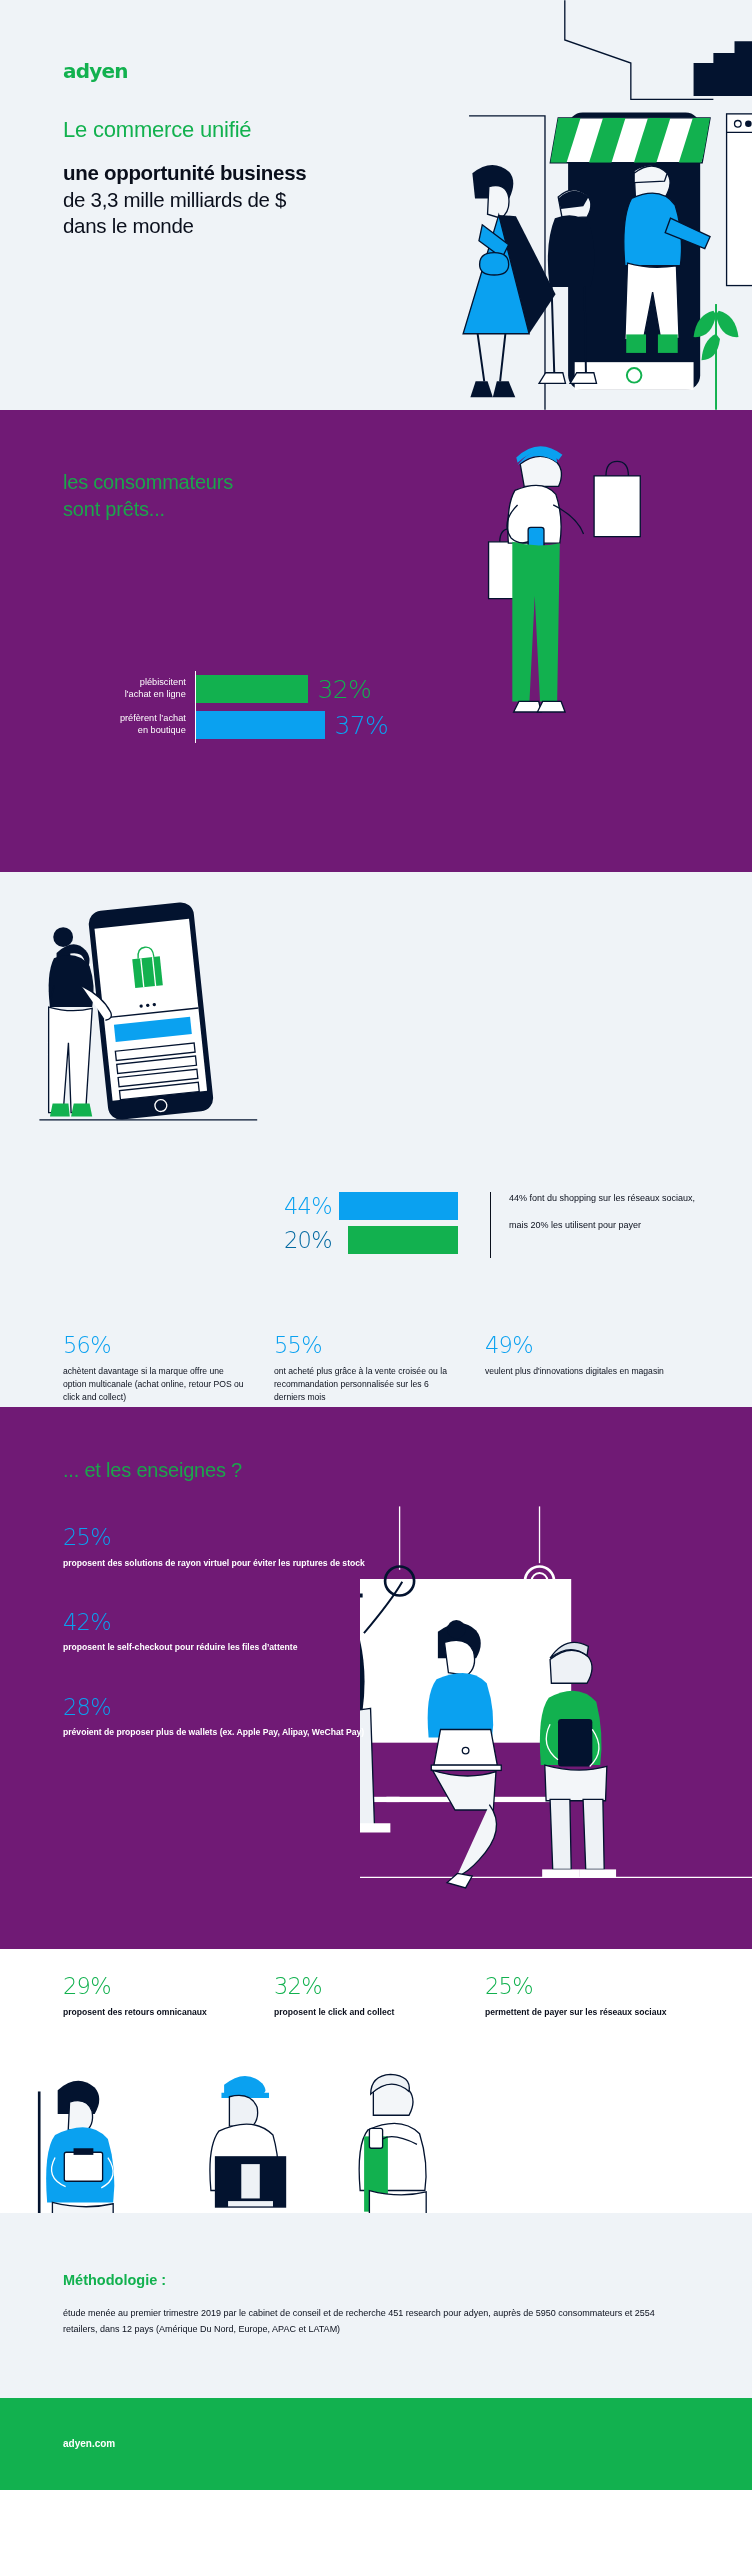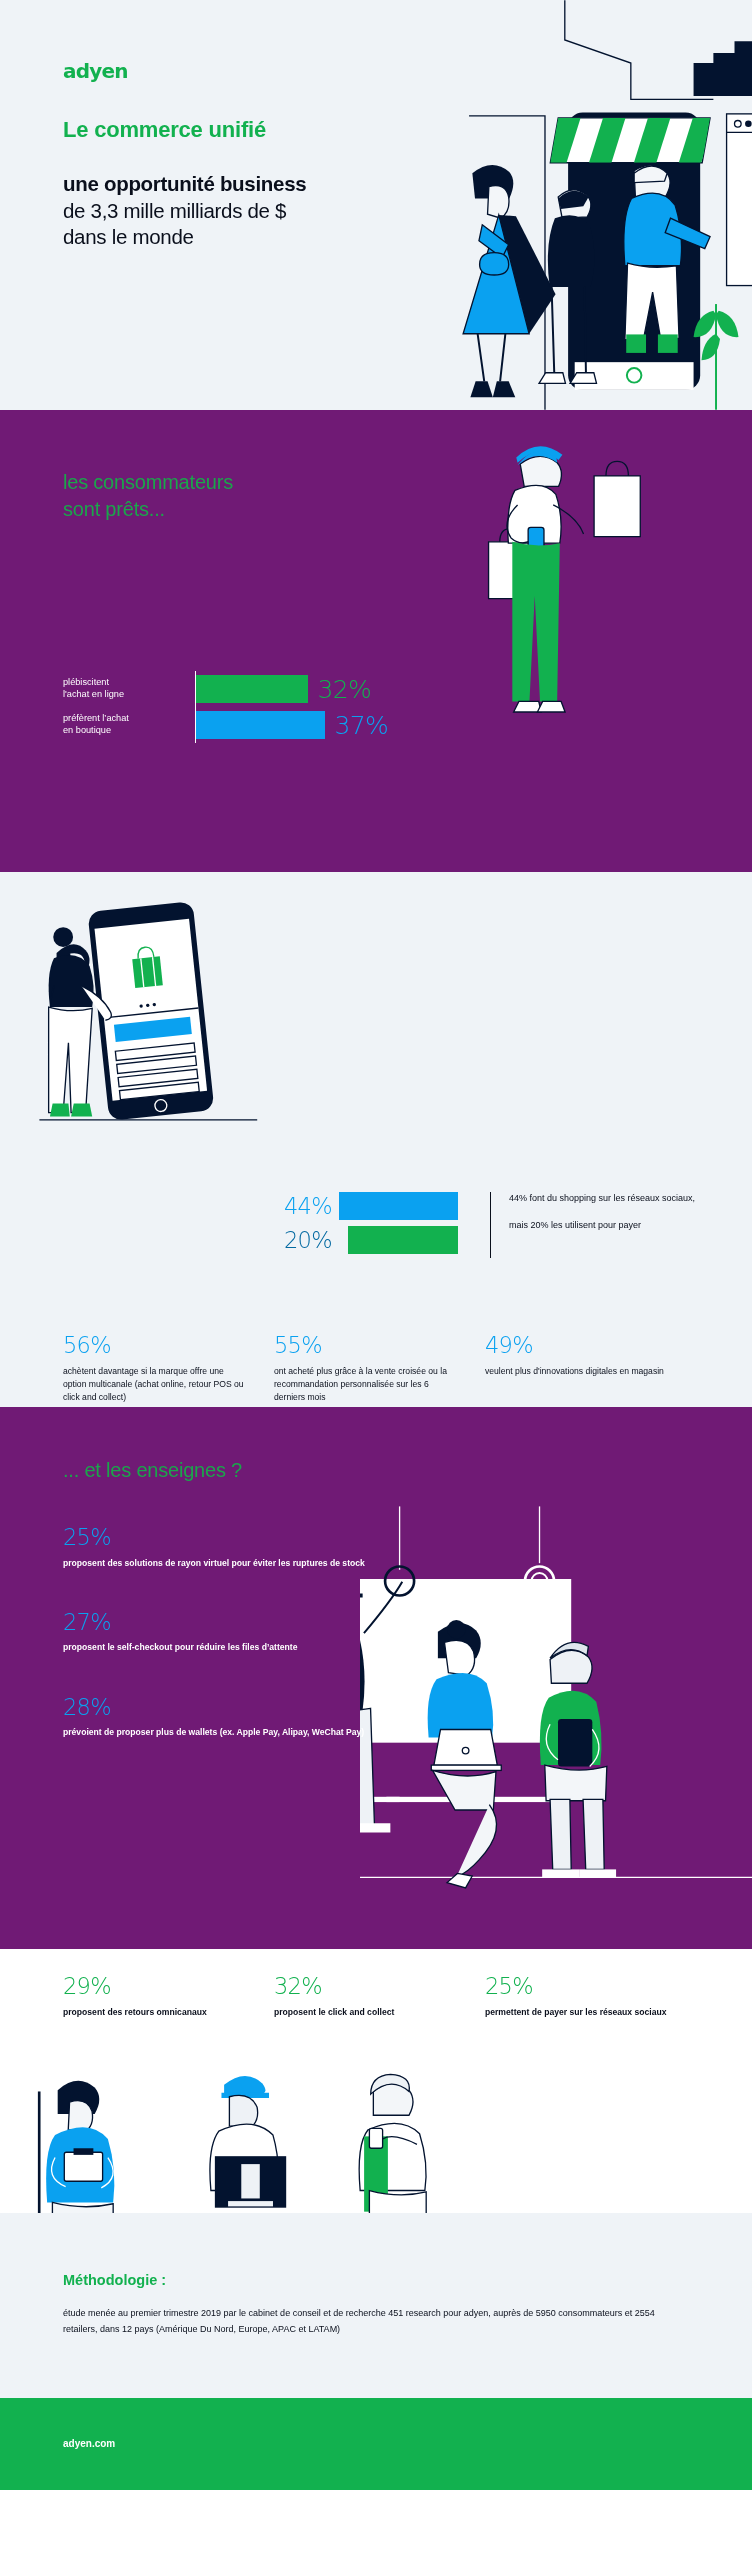--- a/index.html
+++ b/index.html
@@ -20,41 +20,41 @@
   .sec-green { background:#12b14f; }
 
   
   #hero { height:410px; }
   .hero-text { position:absolute; left:63px; top:59px; width:317px; z-index:5; }
   .logo {
     font-size:20px; font-weight:bold; color:#12b14f;
     letter-spacing:-0.8px; font-family:"DejaVu Sans", sans-serif;
   }
   .hero-h1 {
-    margin-top:34px; font-size:22px; font-weight:bold;
+    margin-top:34px; font-size:22px; font-weight:normal;
     color:#12b14f; letter-spacing:-0.2px;
   }
   .hero-h2 {
-    margin-top:28px; font-size:20.5px; font-weight:bold;
+    margin-top:17px; font-size:20.5px; font-weight:bold;
     color:#0a0f1c; letter-spacing:-0.3px; line-height:1.30;
   }
   .hero-h2 .light { font-weight:normal; }
 
   
   #consumers { height:462px; }
   .navy-title {
     position:absolute; left:63px; top:59px;
     font-size:20px; color:#1ba54b; line-height:1.35; letter-spacing:-0.2px;
   }
   .barchart1 { position:absolute; left:63px; top:261px; width:343px; }
   .bar-row { display:flex; align-items:stretch; height:36px; }
   .bar-label {
     width:132px; text-align:right; color:#ffffff; font-size:9.2px;
     line-height:1.30; padding-right:9.2px;
-    display:flex; flex-direction:column; justify-content:center; align-items:flex-start;
+    display:flex; flex-direction:column; justify-content:center; align-items:flex-end;
   }
   .bar-axis { width:1.3px; background:#ffffff; }
   .bar-track { position:relative; flex:1; display:flex; align-items:center; }
   .bar-fill { height:28px; }
   .bar-pct {
     font-size:25px; margin-left:9.2px; font-weight:300;
     font-family:"DejaVu Sans", sans-serif; letter-spacing:-0.7px;
   }
   .pct-green { color:#12b14f; }
   .pct-blue  { color:#0aa1f0; }
@@ -416,21 +416,21 @@
     </div>
 
     <div class="ret-title">... et les enseignes ?</div>
 
     <div class="ret-list">
       <div class="ret-item">
         <div class="ret-num">25%</div>
         <div class="ret-txt">proposent des solutions de rayon virtuel pour éviter les ruptures de stock</div>
       </div>
       <div class="ret-item">
-        <div class="ret-num">27%</div>
+        <div class="ret-num">42%</div>
         <div class="ret-txt">proposent le self-checkout pour réduire les files d’attente</div>
       </div>
       <div class="ret-item">
         <div class="ret-num">28%</div>
         <div class="ret-txt">prévoient de proposer plus de wallets (ex. Apple Pay, Alipay, WeChat Pay)</div>
       </div>
     </div>
   </section>
 
   <section class="sec sec-white" id="bottomstats">

